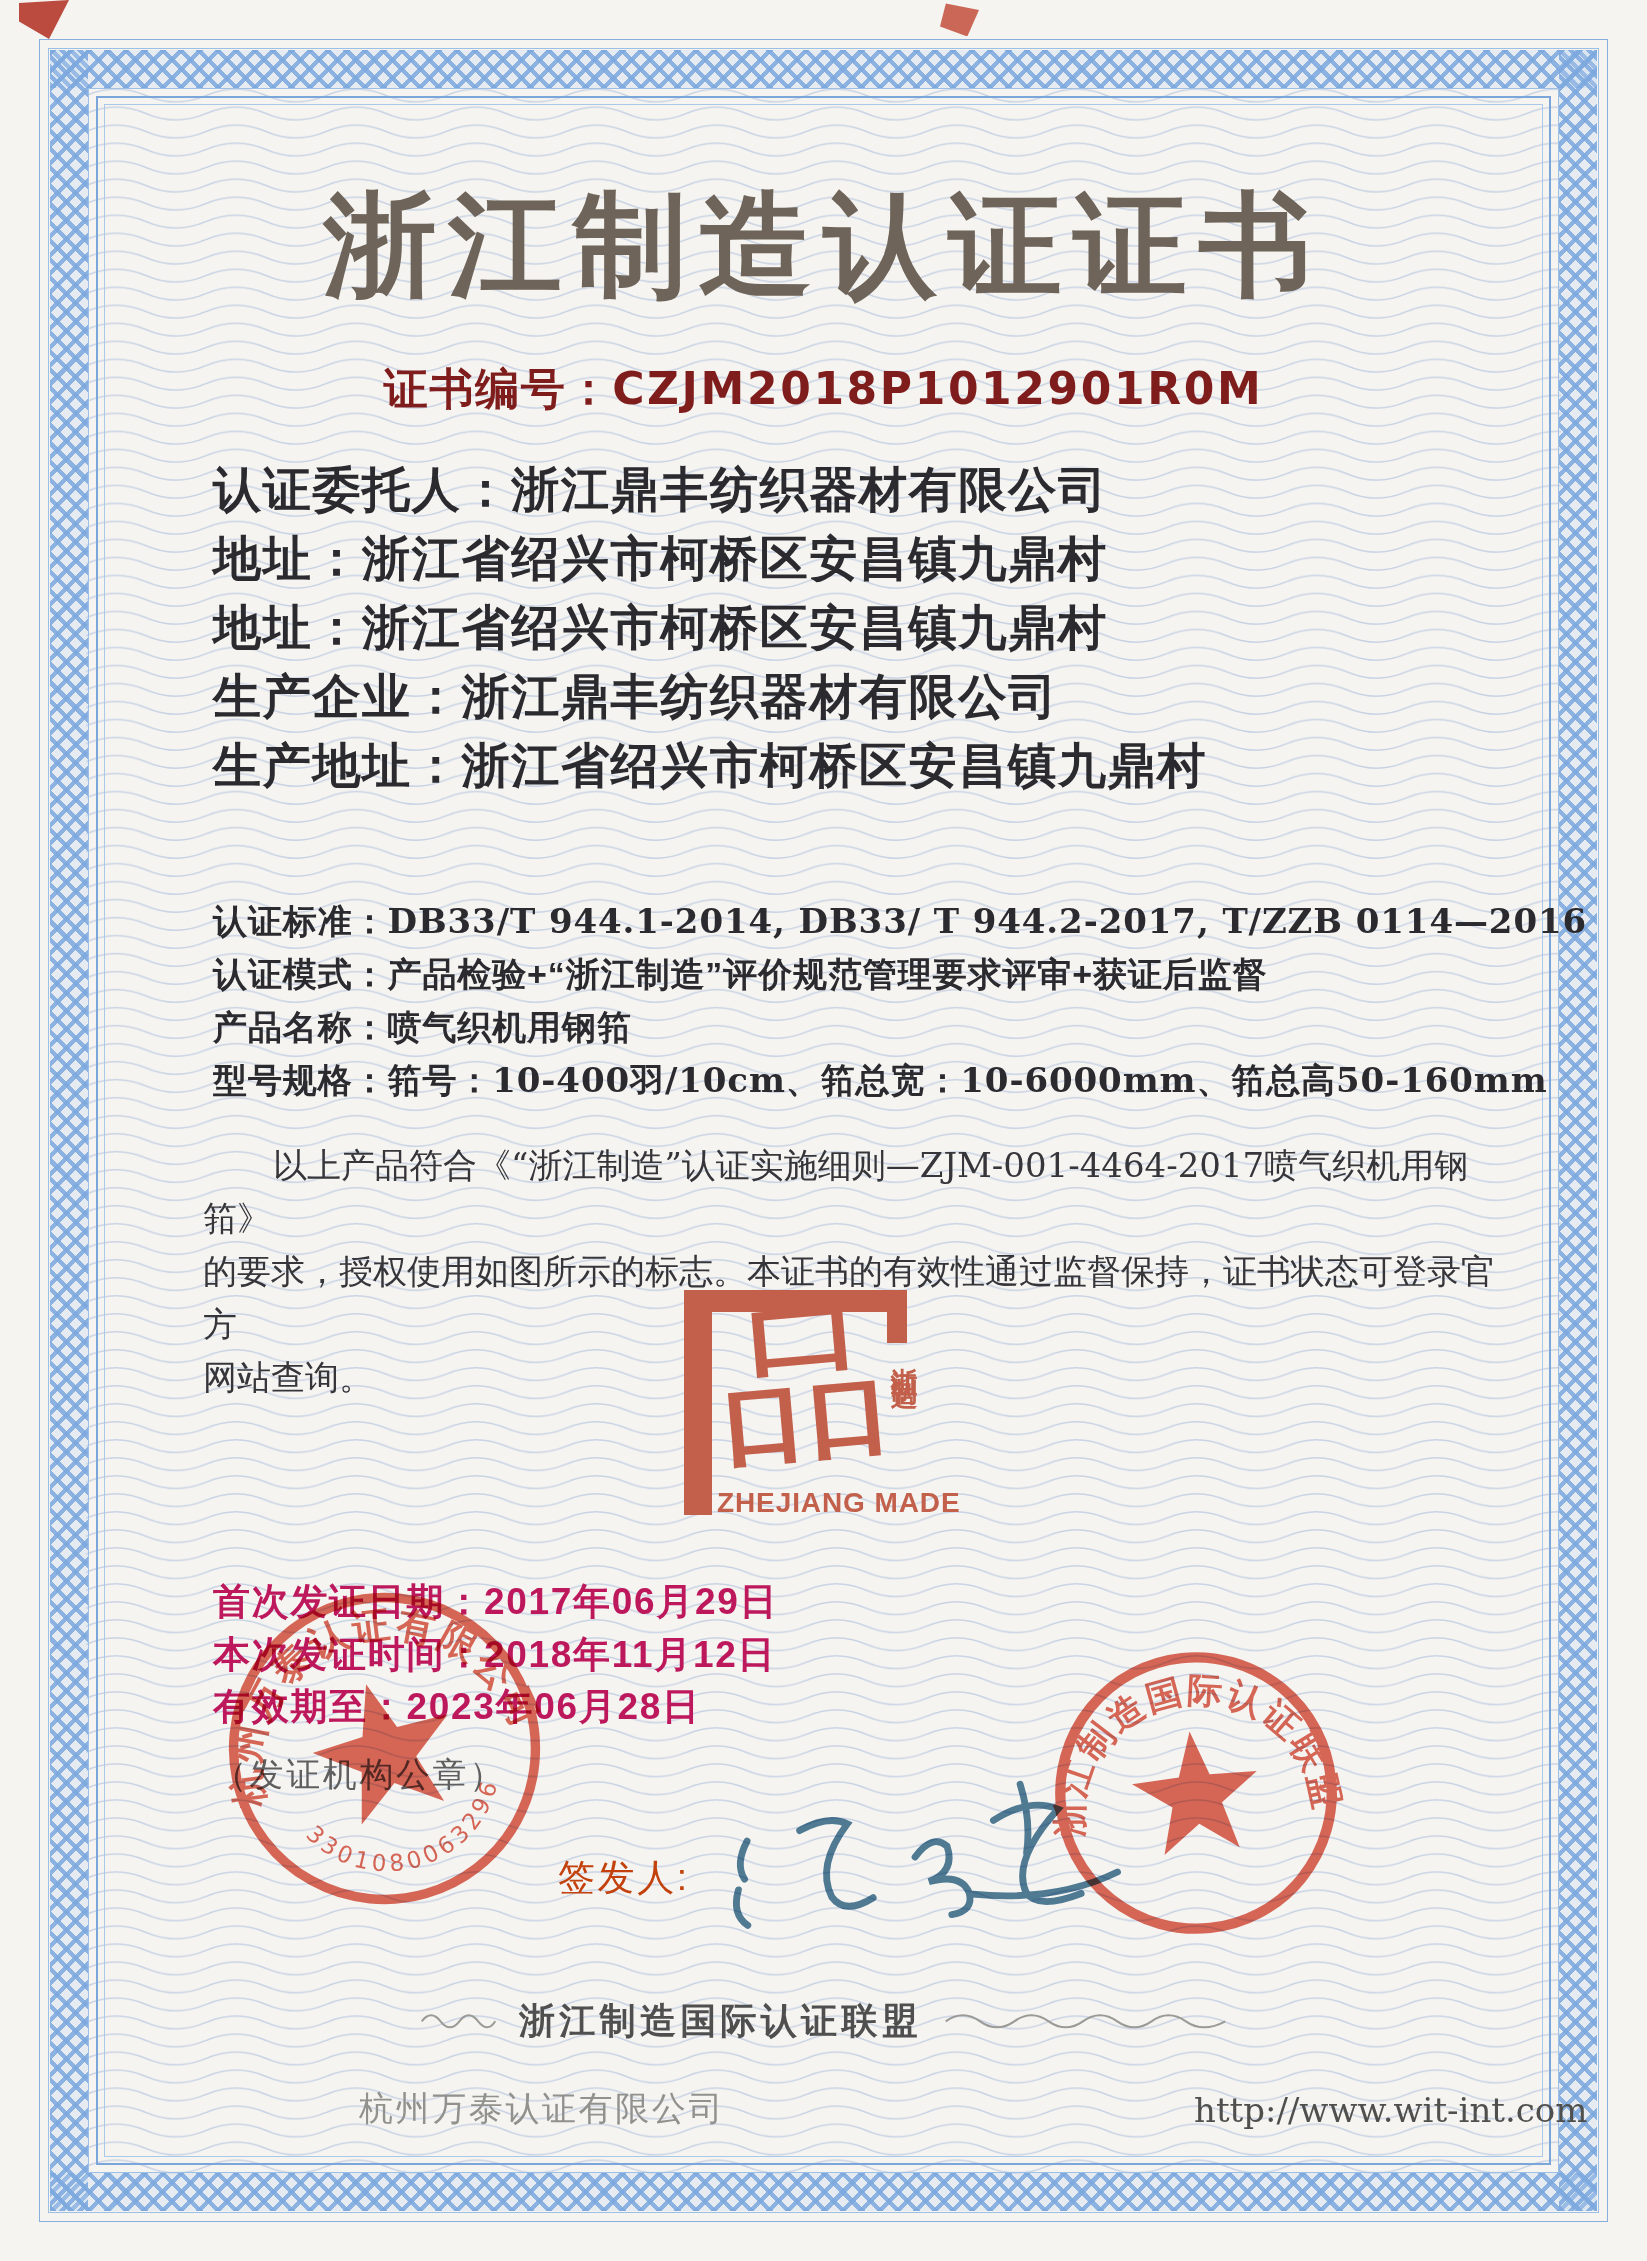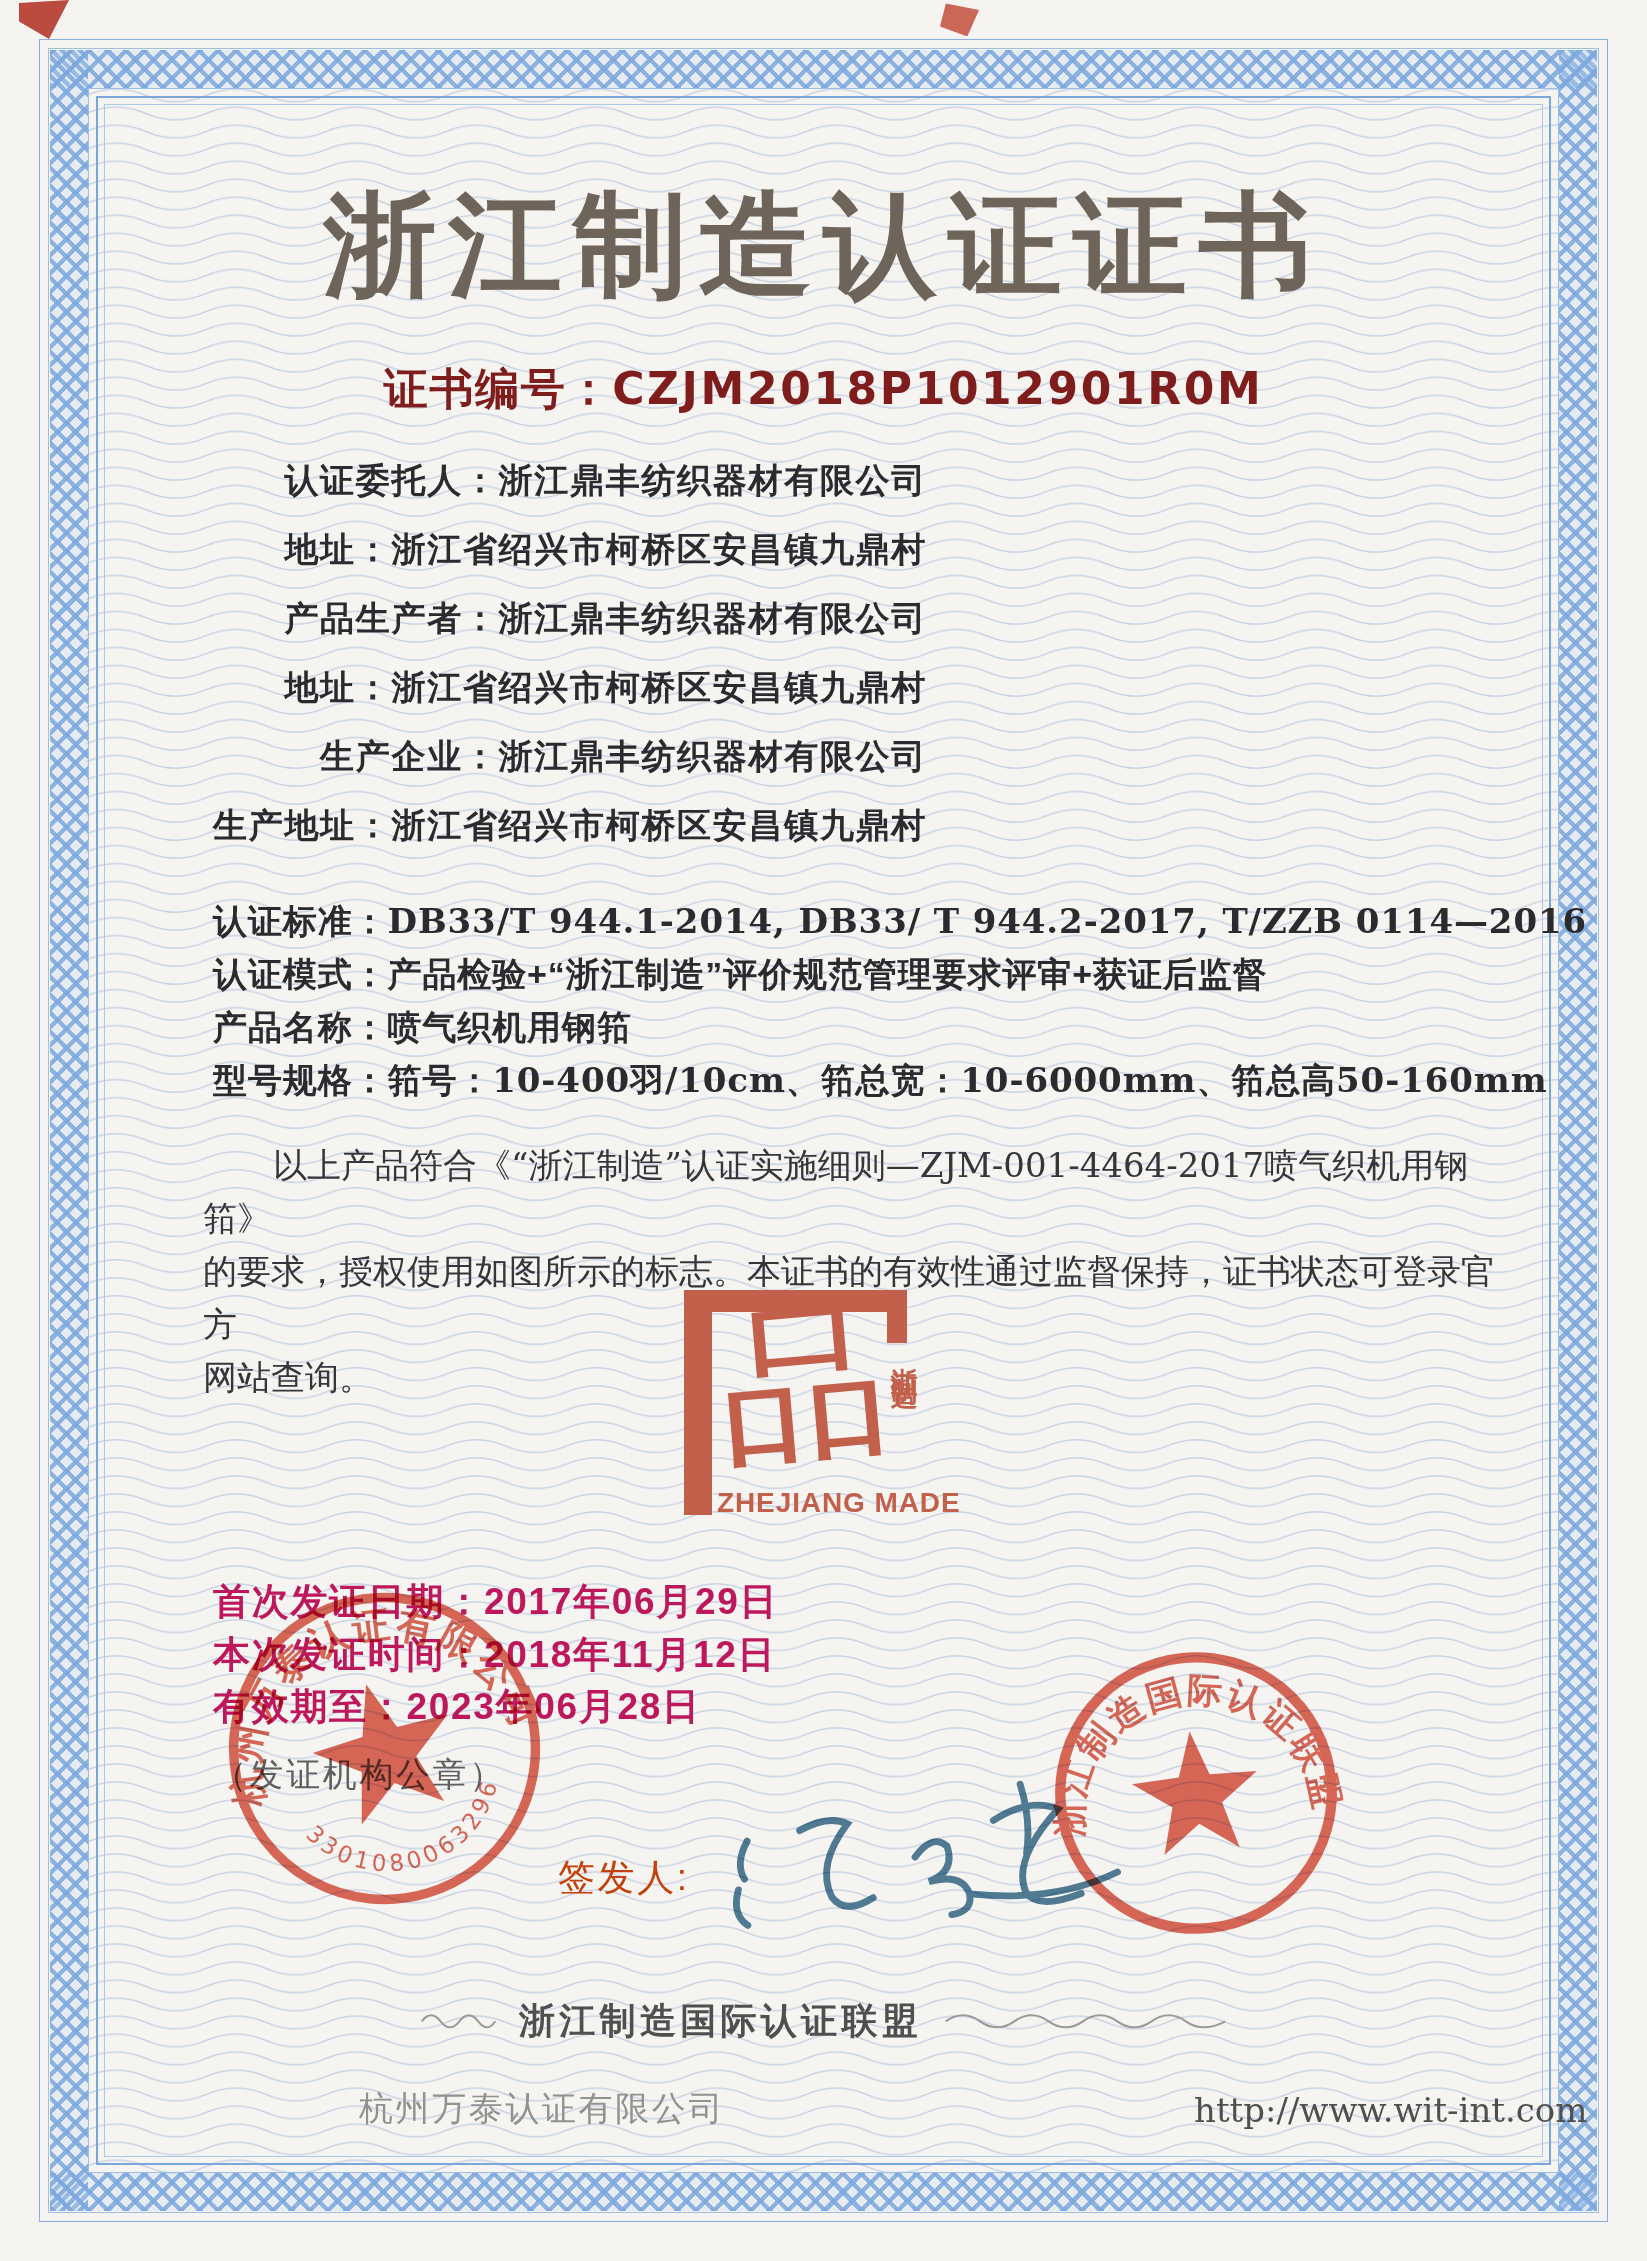--- a/index.html
+++ b/index.html
@@ -34,21 +34,21 @@
 
   
   .title{left:0;right:0;top:170px;text-align:center;z-index:2;
     font-family:"DejaVu Serif","Liberation Serif",serif;font-weight:bold;
     font-size:113px;letter-spacing:12px;color:#6e6459;}
   .certno{left:0;right:0;top:360px;text-align:center;z-index:2;
     font-size:44px;font-weight:bold;color:#7f1d1d;letter-spacing:1.7px;}
   .certno .num{font-family:"DejaVu Sans",sans-serif;font-weight:600;letter-spacing:2.6px;}
 
   .fields{left:213px;top:458px;z-index:2;}
-  .frow{font-size:34px;font-weight:bold;color:#2a2a2f;height:43px;margin-bottom:26px;letter-spacing:1.7px;white-space:nowrap;text-align:right;}
+  .frow{font-size:48px;font-weight:bold;color:#2a2a2f;height:43px;margin-bottom:26px;letter-spacing:1.7px;white-space:nowrap;}
 
   .specs{left:213px;top:899px;z-index:2;}
   .srow{font-size:34px;font-weight:bold;color:#2a2a2f;height:36px;margin-bottom:17px;letter-spacing:0.9px;white-space:nowrap;}
   .srow .serif{font-family:"DejaVu Serif","Liberation Serif",serif;font-weight:700;text-align:right;}
 
   .statement{left:203px;top:1139px;width:1321px;z-index:2;
     font-family:"DejaVu Serif","Liberation Serif",serif;font-size:34px;color:#35353a;line-height:53px;}
   .stmt1{text-indent:70px;}
 
   
@@ -112,21 +112,20 @@
 
   <div class="abs title">浙江制造认证证书</div>
 
   <div class="abs certno">
     <span>证书编号：</span><span class="num">CZJM2018P1012901R0M</span>
   </div>
 
   <div class="abs fields">
     <div class="frow"><span>认证委托人：</span><span>浙江鼎丰纺织器材有限公司</span></div>
     <div class="frow"><span>地址：</span><span>浙江省绍兴市柯桥区安昌镇九鼎村</span></div>
-    <div class="frow"><span>产品生产者：</span><span>浙江鼎丰纺织器材有限公司</span></div>
     <div class="frow"><span>地址：</span><span>浙江省绍兴市柯桥区安昌镇九鼎村</span></div>
     <div class="frow"><span>生产企业：</span><span>浙江鼎丰纺织器材有限公司</span></div>
     <div class="frow"><span>生产地址：</span><span>浙江省绍兴市柯桥区安昌镇九鼎村</span></div>
   </div>
 
   <div class="abs specs">
     <div class="srow"><span>认证标准：</span><span class="serif">DB33/T 944.1-2014, DB33/ T 944.2-2017, T/ZZB 0114—2016</span></div>
     <div class="srow"><span>认证模式：</span><span>产品检验+“浙江制造”评价规范管理要求评审+获证后监督</span></div>
     <div class="srow"><span>产品名称：</span><span>喷气织机用钢筘</span></div>
     <div class="srow"><span>型号规格：</span><span class="serif">筘号：10-400羽/10cm、筘总宽：10-6000mm、筘总高50-160mm</span></div>

